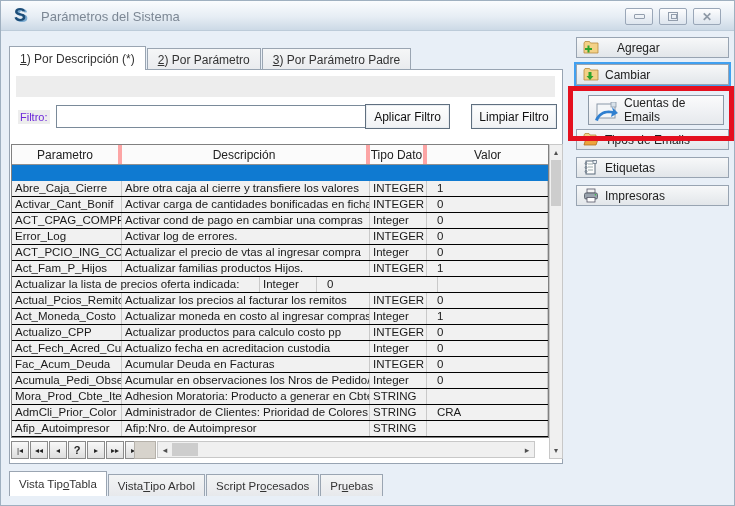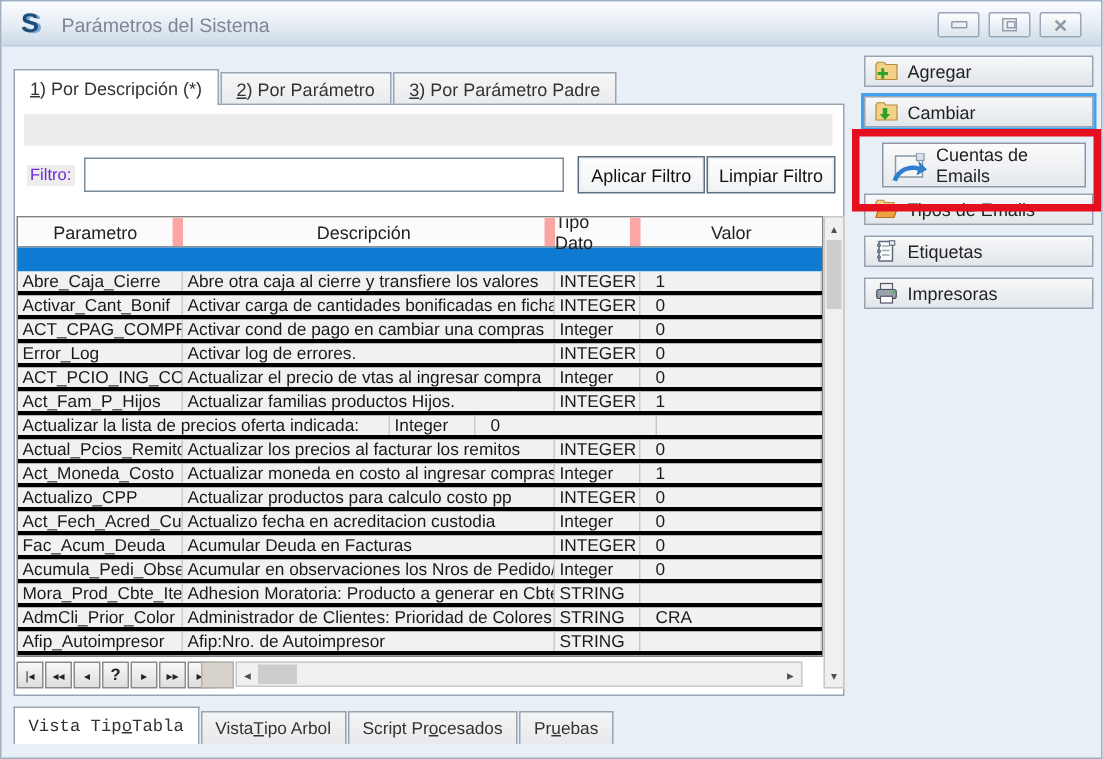--- a/index.html
+++ b/index.html
@@ -52,25 +52,25 @@
     display:flex; align-items:center; justify-content:center; cursor:default;
   }
   
   .grid {
     position:absolute; left:10px; top:143px; width:538px; height:294px; z-index:2;
     border:1px solid #808080; background:#fff; overflow:hidden; font-size:11.5px;
   }
   .grid-header { display:flex; height:20px; background:#fbfbfb; border-bottom:1px solid #909090; }
   .hcell {
     display:flex; align-items:center; justify-content:center; color:#222;
-    border-right:7px solid #fca5a5; font-size:12px;
+    border-right:4px solid #fca5a5; font-size:12px;
   }
   .c0 { width:110px; } .c1 { width:248px; } .c2 { width:57px; } .c3 { width:121px; border-right:none; }
   .sel-row { height:16px; }
-  .grow { display:flex; height:16px; background:#f1f1f1; border-bottom:3px solid #000000; }
+  .grow { display:flex; height:16px; background:#f1f1f1; border-bottom:1px solid #000000; }
   .gcell {
     padding:0 3px; line-height:15px; white-space:nowrap; overflow:hidden; color:#1a1a1a;
     border-right:1px solid #c9c9c9;
   }
   .gcell.c3 { padding-left:10px; }
   
   .vscroll {
     position:absolute; left:548px; top:143px; width:14px; height:315px; z-index:2;
     background:#f0f0f0; border:1px solid #c8c8c8; display:flex; flex-direction:column; align-items:center;
   }
@@ -91,21 +91,21 @@
   }
   .harrow { width:14px; text-align:center; font-size:9px; color:#505050; }
   .hthumb { width:26px; height:13px; background:#cdcdcd; }
   .hfill { flex:1; }
   
   .bottom-tabs { position:absolute; left:8px; top:470px; height:25px; display:flex; align-items:flex-end; z-index:2; }
   .btab {
     height:22px; padding:0 9px; display:flex; align-items:center; font-size:11.5px; color:#333;
     background:linear-gradient(#f3f4f5,#e7e9ec); border:1px solid #9aa5b2; border-bottom:none; margin-right:1px;
   }
-  .btab.active { height:25px; background:#fff; z-index:3;font-family:Liberation Mono, monospace; }
+  .btab.active { height:25px; background:#fff; z-index:3; }
   
   .sbtn {
     position:absolute; left:575px; width:153px; height:21px; z-index:2;
     background:linear-gradient(#f7f8f9,#e2e6ea); border:1px solid #98a4b2;
     display:flex; align-items:center; font-size:12px; color:#222; cursor:default;
   }
   .sbtn .sicon { width:16px; height:15px; margin:0 6px 0 6px; flex:0 0 auto; }
   .sbtn-big {
     position:absolute; left:587px; top:94px; width:136px; height:30px; z-index:6;
     background:linear-gradient(#fbfbfc,#e6e9ed); border:1px solid #8d99a7;
@@ -150,21 +150,21 @@
       <span class="accel">3</span>
         <span>) Por Parámetro Padre</span>
     </div>
   </div>
 
   <div class="tabpage"></div>
   <div class="graybar"></div>
 
   <div class="filter-label">Filtro:</div>
   <input class="filter-input" value="" style="">
-  <div class="btn-flat" style="left:384px;width:85px;">Aplicar Filtro</div>
+  <div class="btn-flat" style="left:364px;width:85px;">Aplicar Filtro</div>
   <div class="btn-flat" style="left:470px;width:86px;">Limpiar Filtro</div>
 
   <div class="grid">
     <div class="grid-header">
       <div class="hcell c0">Parametro</div>
       <div class="hcell c1">Descripción</div>
       <div class="hcell c2">Tipo Dato</div>
       <div class="hcell c3">Valor</div>
     </div>
     <div class="sel-row" id="selRow" style="background: rgb(15, 122, 209);"></div>
@@ -314,21 +314,21 @@
         <span class="accel">o</span>
         <span>cesados</span>
     </div>
     <div class="btab">
       <span>Pr</span>
         <span class="accel">u</span>
         <span>ebas</span>
     </div>
   </div>
 
-  <div class="sbtn" style="top:36px;">
+  <div class="sbtn" style="top:36px;gap:12px;">
     <span class="sicon">
       <svg viewBox="0 0 16 15" width="16" height="15">
           <path d="M1 3 L2 1.5 H6.5 L7.5 3 H15 V13 H1 Z" fill="#f3d187" stroke="#b68c3f" stroke-width="0.8"></path>
           <rect x="2" y="8" width="7" height="2" fill="#2da32d"></rect>
           <rect x="4.5" y="5.5" width="2" height="7" fill="#2da32d"></rect>
         </svg>
     </span>
     <span>Agregar</span>
   </div>
 

